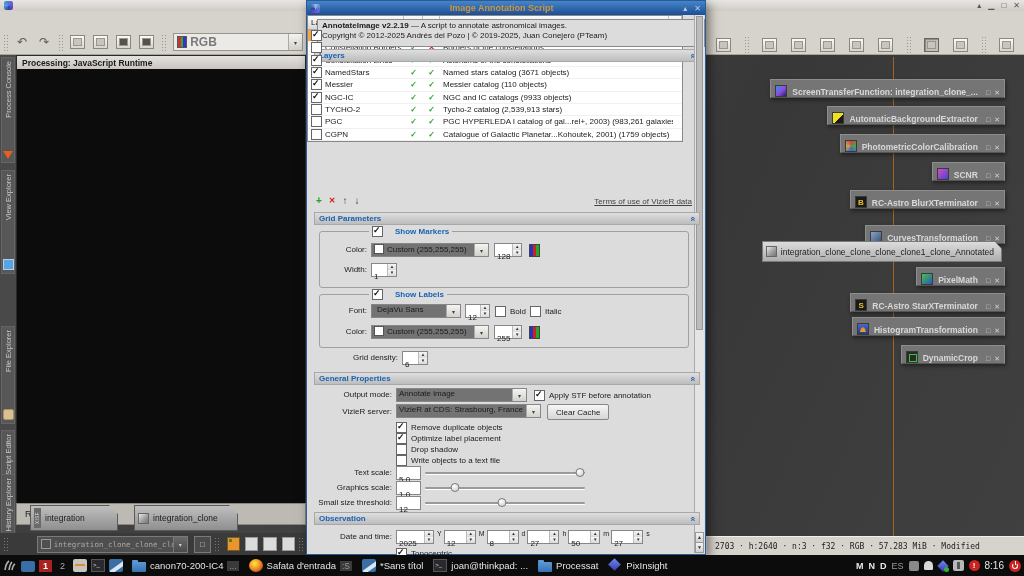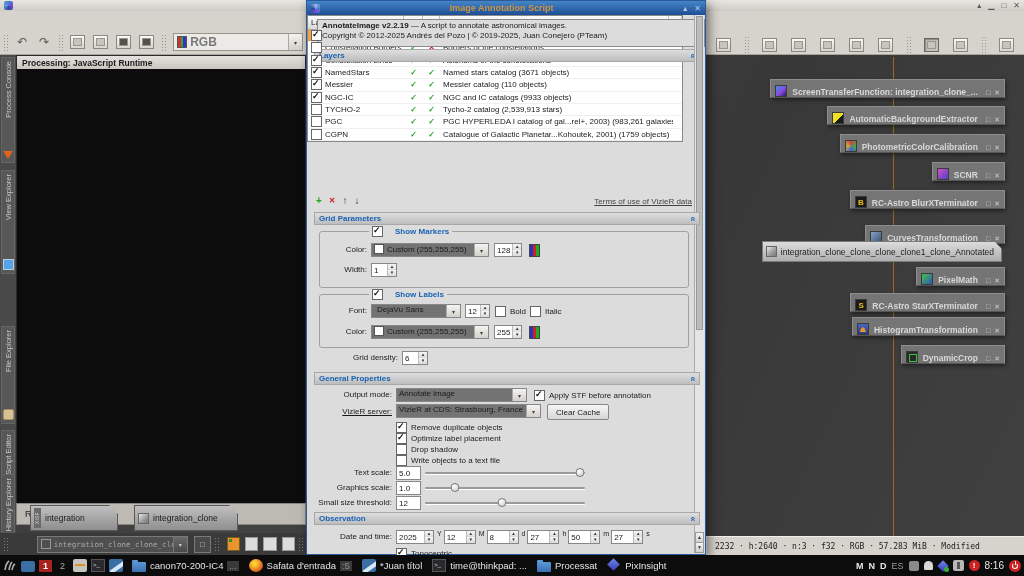--- a/index.html
+++ b/index.html
@@ -141,21 +141,21 @@
   .link{color:#444;text-decoration:underline;}
   
   .gbox{border:1px solid #a0a0a0;border-radius:3px;}
   .legend{position:absolute;display:flex;gap:4px;align-items:center;background:#dcdcdc;padding:0 3px;}
   .legend b{color:#1863b5;margin-left:8px;}
   .row{position:absolute;display:flex;align-items:center;gap:4px;}
   .rlabel{text-align:right;}
   .combo{display:flex;align-items:flex-start;height:14px;border:1px solid #878787;background:#737373;box-sizing:border-box;}
   .combo .cl{flex:1;padding-left:2px;white-space:nowrap;overflow:hidden;display:flex;align-items:center;gap:3px;}
   .spin{display:flex;height:14px;border:1px solid #878787;background:#fff;box-sizing:border-box;}
-  .spin .v{flex:1;padding:0 2px;display:flex;align-items:center;}
+  .spin .v{flex:1;padding:12px 2px;display:flex;align-items:center;}
   .spin .ar{width:8px;border-left:1px solid #bbb;display:flex;flex-direction:column;}
   .spin .ar i{flex:1;font-style:normal;font-size:4.5px;line-height:6px;text-align:center;color:#333;background:linear-gradient(#f6f6f6,#dadada);}
   .swatch{width:8px;height:8px;border:1px solid #555;background:#fff;flex:none;}
   .rgbicon{width:9px;height:11px;border:1px solid #444;background:linear-gradient(90deg,#2233cc 33%,#cc2222 33% 66%,#22aa22 66%);}
   .slider{position:relative;height:11px;}
   .slider .track{position:absolute;left:0;right:0;top:5px;height:2px;background:#9a9a9a;box-shadow:0 1px 0 #fff;border-radius:1px;}
   .slider .thumb{position:absolute;top:1px;width:9px;height:9px;border-radius:50%;background:radial-gradient(circle at 35% 30%,#fff,#c8c8c8);border:1px solid #7a7a7a;transform:translateX(-50%);box-sizing:border-box;}
   .btn{height:14px;border:1px solid #878787;background:linear-gradient(#f6f6f6,#d6d6d6);border-radius:2px;display:flex;align-items:center;justify-content:center;padding:0 8px;}
   .unit{font-size:7px;color:#222;margin-left:1px;align-self:flex-start;}
   
@@ -307,21 +307,21 @@
       <div class="wmini">□</div>
       <div class="ddots"></div>
       <div class="wsq active"></div>
       <div class="wsq"></div>
       <div class="wsq"></div>
       <div class="wsq"></div>
       <div class="ddots"></div>
     </div>
 
     <div id="status-strip" class="abs">
-      <span class="lbl">2232 · h:2640 · n:3 · f32 · RGB · 57.283 MiB · Modified</span>
+      <span class="lbl">2703 · h:2640 · n:3 · f32 · RGB · 57.283 MiB · Modified</span>
     </div>
 
     <div id="rpanels">
         <div class="rp">
     <span class="pi ic-stf"></span>
     <span class="t">ScreenTransferFunction: integration_clone_...</span>
     <span class="wb">
             <span>□</span>
             <span>✕</span>
           </span>
@@ -649,21 +649,21 @@
       <span class="cl">
           <span>Annotate image</span>
         </span>
       <div class="combo-arrow"></div>
     </div>
     <div class="row" style="left:227px;top:389px;">
       <span class="cb on"></span>
       <span>Apply STF before annotation</span>
     </div>
 
-    <div class="row" style="left:0;top:406px;width:85px;justify-content:flex-end;text-decoration:underline;">
+    <div class="row" style="left:0;top:406px;width:85px;justify-content:flex-end;">
         <span class="rlabel">VizieR server:</span>
       </div>
     <div class="combo abs" style="left:89px;top:403px;width:145px;">
       <span class="cl">
           <span>VizieR at CDS: Strasbourg, France</span>
         </span>
       <div class="combo-arrow"></div>
     </div>
     <div class="btn abs" style="left:240px;top:403px;">
         <span>Clear Cache</span>
@@ -799,25 +799,25 @@
     <span>canon70-200-IC4</span>
   <span class="dim">...</span>
         </span>
         <span class="twin">
     <span class="tli tico tic-firefox"></span>
     <span>Safata d'entrada</span>
   <span class="dim">:S</span>
         </span>
         <span class="twin">
     <span class="tli tico tic-gimp"></span>
-    <span>*Juan títol</span>
+    <span>*Sans títol</span>
   </span>
         <span class="twin">
     <span class="tli tico tic-term">&gt;_</span>
-    <span>time@thinkpad: ...</span>
+    <span>joan@thinkpad: ...</span>
   </span>
         <span class="twin">
     <span class="tli tico tic-folder"></span>
     <span>Processat</span>
   </span>
         <span class="twin">
     <span class="tli tico tic-pix"></span>
     <span>PixInsight</span>
   </span>
       </span>

